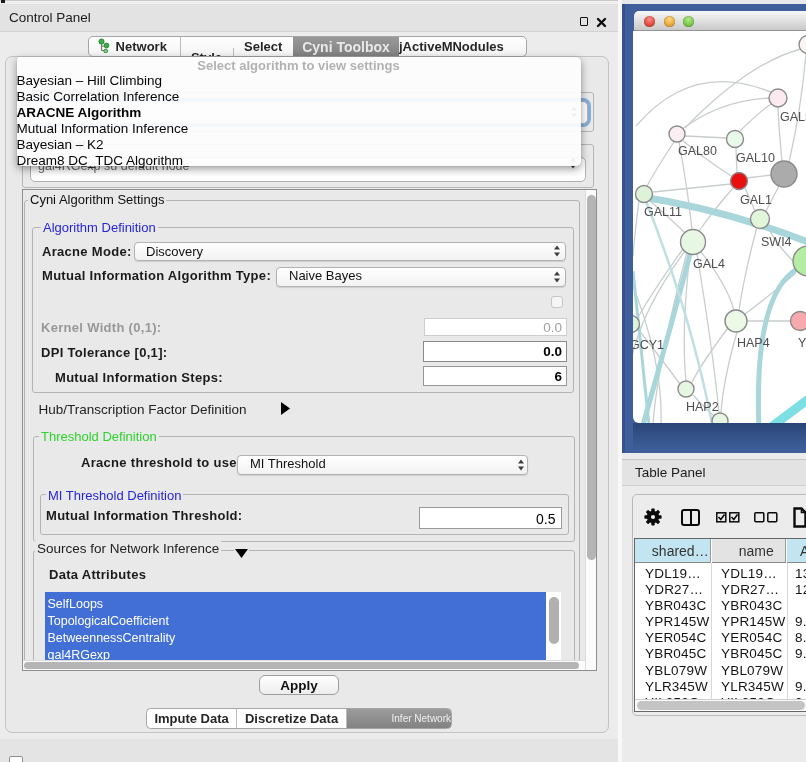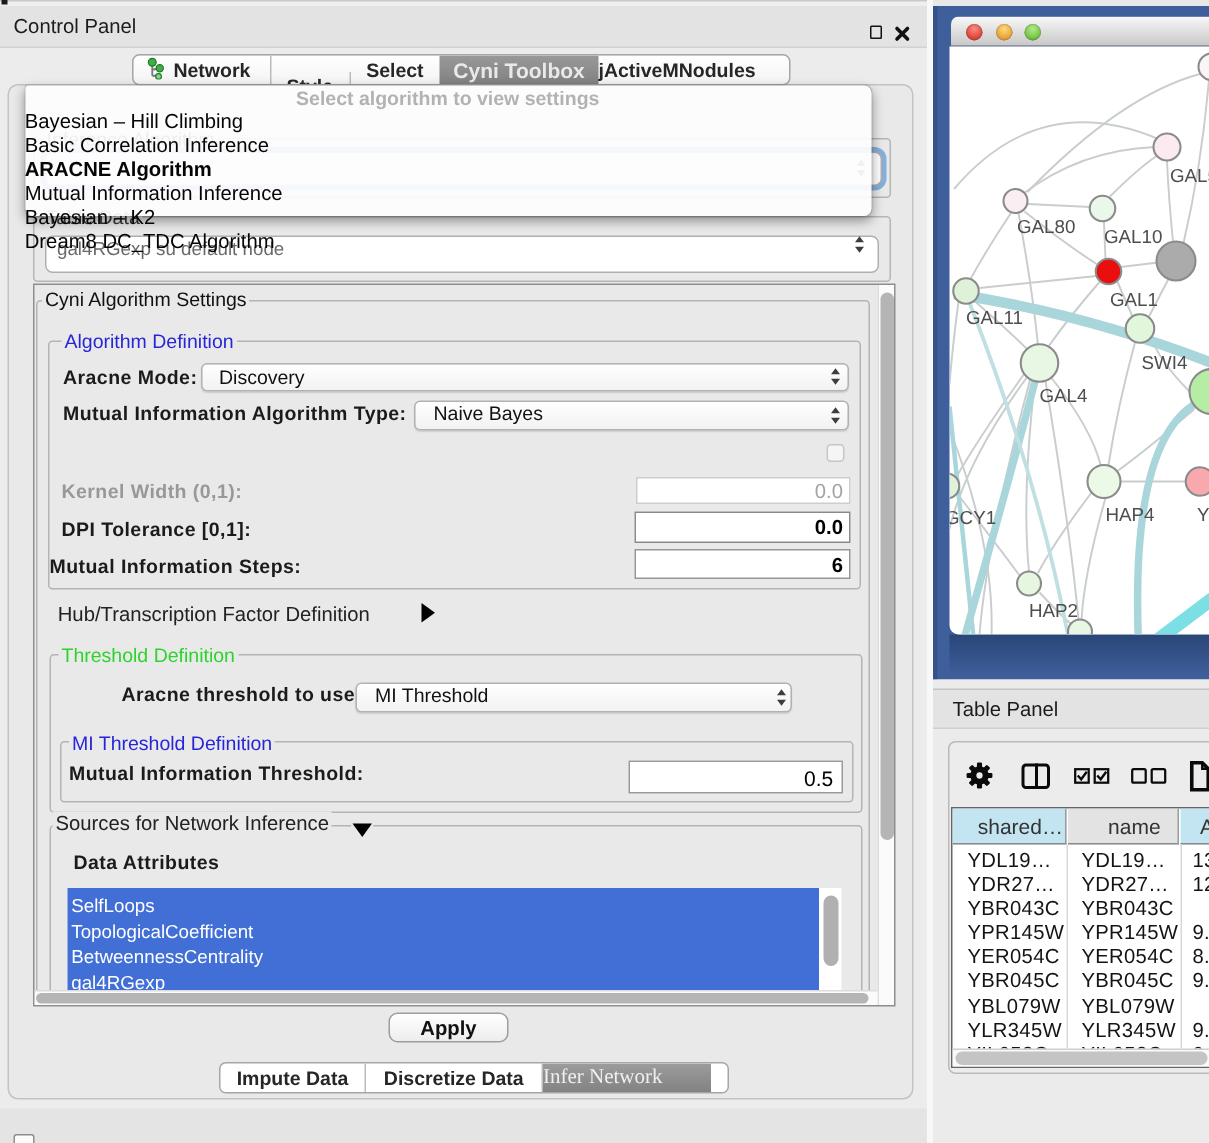--- a/index.html
+++ b/index.html
@@ -72,21 +72,21 @@
       </svg>
 
     <div class="abs" style="left:528px;top:106px;width:12px;height:12px;background:#f5f5f5;border:1px solid #c6c6c6;border-radius:3px;"></div>
 
     <div class="glbl abs" style="left:18px;top:129.5px;">Kernel Width (0,1):</div>
     <div class="field abs" style="left:401px;top:127.5px;width:143px;height:18.5px;border:1px solid #cdcdcd;color:#a2a2a2;padding:1px 4px 0 0;">0.0</div>
 
     <div class="lbl abs" style="left:18px;top:155px;">DPI Tolerance [0,1]:</div>
     <div class="field abs" style="left:400px;top:150.5px;width:144px;height:21px;border:1.5px solid #8a8a8a;padding:2px 4px 0 0;font-weight:bold;">0.0</div>
 
-    <div class="lbl abs" style="left:10px;top:180px;">Mutual Information Steps:</div>
+    <div class="lbl abs" style="left:32px;top:180px;">Mutual Information Steps:</div>
     <div class="field abs" style="left:400px;top:175.5px;width:144px;height:20px;border:1px solid #969696;padding:2px 4px 0 0;font-weight:bold;">6</div>
 
     <div class="abs" style="left:15.5px;top:211.5px;font-size:13.5px;color:#222;">Hub/Transcription Factor Definition</div>
     <svg class="abs" style="left:256px;top:211px;" width="13" height="15" viewBox="0 0 13 15">
         <path d="M2 1 L11 7.5 L2 14 Z" fill="#000"></path>
       </svg>
 
     <div class="abs" style="left:10px;top:245.5px;width:542px;height:106px;border:1px solid #b4b4b4;border-radius:3px;"></div>
     <div class="gtitle" style="left:16px;top:239px;color:#2ed32e;">Threshold Definition</div>
 
@@ -118,45 +118,45 @@
     </div>
 
     <div class="abs" style="left:562px;top:0;width:13px;height:480px;background:#fbfbfb;border-left:1px solid #dcdcdc;"></div>
     <div class="abs" style="left:564px;top:5px;width:9px;height:365px;background:#b5b5b5;border-radius:4.5px;"></div>
     <div class="abs" style="left:0;top:469.5px;width:562px;height:11px;background:#fbfbfb;border-top:1px solid #dcdcdc;"></div>
     <div class="abs" style="left:1px;top:471.5px;width:555px;height:7.5px;background:#b5b5b5;border-radius:4px;"></div>
   </div>
 
   <div class="abs" style="left:259px;top:674.5px;width:80px;height:20.5px;border:1px solid #9e9e9e;border-radius:6px;background:linear-gradient(#ffffff,#ededed);text-align:center;font-size:13.5px;font-weight:bold;color:#111;line-height:19px;">Apply</div>
 
-  <div class="abs" style="left:146px;top:707.5px;width:340px;height:21px;border:1px solid #a6a6a6;border-radius:4.5px;background:#fff;overflow:hidden;display:flex;">
+  <div class="abs" style="left:146px;top:707.5px;width:306px;height:21px;border:1px solid #a6a6a6;border-radius:4.5px;background:#fff;overflow:hidden;display:flex;">
     <div style="width:97px;text-align:center;font-size:13px;font-weight:bold;color:#262626;line-height:20px;border-right:1px solid #bbb;">Impute Data</div>
     <div style="width:118px;text-align:center;font-size:13px;font-weight:bold;color:#262626;line-height:20px;border-right:1px solid #bbb;">Discretize Data</div>
-    <div style="width:112px;text-align:left;font-size:14px;color:#efefef;line-height:20px;background:linear-gradient(#9c9c9c,#828282);font-family:Liberation Serif, serif;">Infer Network</div>
+    <div style="width:112px;text-align:right;font-size:10px;color:#efefef;line-height:20px;background:linear-gradient(#9c9c9c,#828282);">Infer Network</div>
   </div>
 
   <div class="abs" style="left:0;top:739px;width:618px;height:23px;background:#e4e4e4;"></div>
   <div class="abs" style="left:9px;top:756px;width:14px;height:10px;background:#fcfcfc;border:1px solid #8e8e8e;border-radius:2px;"></div>
 
   <div class="abs" style="left:88px;top:35.5px;width:439px;height:21.5px;border:1px solid #a6a6a6;border-radius:5px;background:linear-gradient(#ffffff,#f3f3f3);overflow:hidden;display:flex;">
     <div style="width:91.5px;text-align:center;font-size:13px;font-weight:bold;color:#262626;line-height:20px;border-right:1px solid #bbb;padding-left:14px;">Network</div>
     <div style="width:53px;text-align:center;font-size:13px;font-weight:bold;color:#262626;line-height:20px;border-right:1px solid #bbb;margin-top:11px;">Style</div>
     <div style="width:59.5px;text-align:center;font-size:13px;font-weight:bold;color:#262626;line-height:20px;">Select</div>
     <div style="width:106px;text-align:center;font-size:14px;font-weight:bold;color:#e9e9e9;line-height:20px;background:linear-gradient(#999999,#818181);">Cyni Toolbox</div>
     <div style="flex:1;text-align:left;font-size:13px;font-weight:bold;color:#262626;line-height:20px;">jActiveMNodules</div>
   </div>
 
   <svg class="abs" style="left:98px;top:38px;" width="13" height="15" viewBox="0 0 13 15">
     <path d="M3.5 4 L3.5 12.5 M3.5 12.5 L7.5 12.5 M3.5 8.5 L8 7.5" stroke="#7a7a7a" stroke-width="1.2" fill="none"></path>
     <circle cx="3.5" cy="3.5" r="2.6" fill="#3fae49" stroke="#1c7a26" stroke-width="0.8"></circle>
     <circle cx="8.5" cy="7.5" r="2.4" fill="#3fae49" stroke="#1c7a26" stroke-width="0.8"></circle>
     <circle cx="7.7" cy="13" r="1.9" fill="#8bd28f" stroke="#1c7a26" stroke-width="0.8"></circle>
   </svg>
 
-  <div class="abs" style="left:16.5px;top:57px;width:564px;height:87px;background:rgba(253,253,253,0.93);border-radius:5px;border-top-left-radius:2px;box-shadow:0 3px 8px rgba(0,0,0,0.4), 0 0 1px rgba(0,0,0,0.3);">
+  <div class="abs" style="left:16.5px;top:57px;width:564px;height:109px;background:rgba(253,253,253,0.93);border-radius:5px;border-top-left-radius:2px;box-shadow:0 3px 8px rgba(0,0,0,0.4), 0 0 1px rgba(0,0,0,0.3);">
     <div style="height:16px;font-size:13px;font-weight:bold;color:#b2b2b2;text-align:center;padding-top:1px;">Select algorithm to view settings</div>
     <div style="font-size:13.5px;color:#050505;line-height:16px;padding-left:0;">
       Bayesian – Hill Climbing<br>
       Basic Correlation Inference<br>
       <b>ARACNE Algorithm</b><br>
       Mutual Information Inference<br>
       Bayesian – K2<br>
       Dream8 DC_TDC Algorithm
     </div>
   </div>

